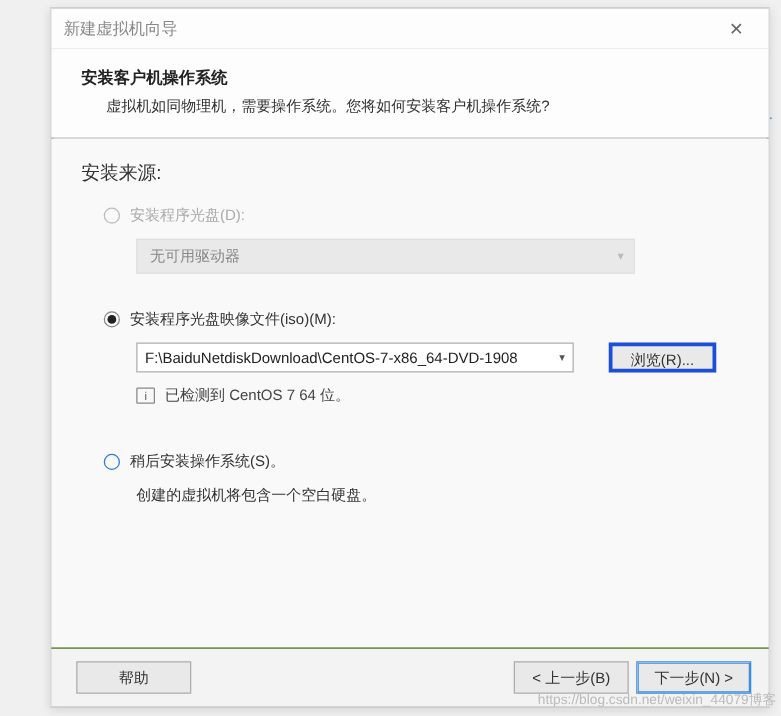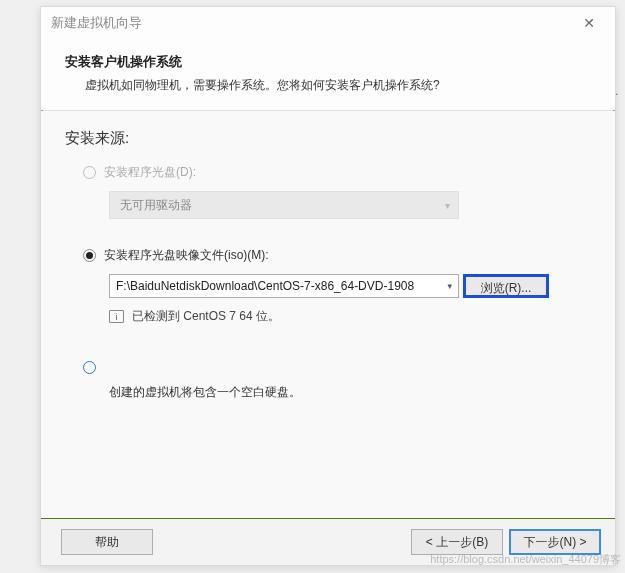--- a/index.html
+++ b/index.html
@@ -114,21 +114,21 @@
   border-radius: 50%;
   background: #222;
 }
 .radio.blue { border-color: #2a7ad4; border-width: 1.5px; }
 .radio-label { font-size: 12px; color: #333; }
 .radio-label.disabled { color: #aaa; }
 .dropdown-disabled {
   margin-left: 44px;
   margin-top: 6px;
   margin-bottom: 28px;
-  width: 350px;
+  width: 399px;
   height: 28px;
   background: #e9e9e9;
   border: 1px solid #e0e0e0;
   display: flex;
   align-items: center;
   padding: 0 10px;
   color: #888;
   font-size: 12px;
   position: relative;
 }
@@ -136,21 +136,21 @@
   position: absolute;
   right: 8px;
   color: #bbb;
   font-size: 10px;
 }
 .iso-row {
   margin-left: 44px;
   margin-top: 8px;
   display: flex;
   align-items: center;
-  gap: 4px;
+  gap: 28px;
   margin-bottom: 10px;
 }
 .combo {
   width: 350px;
   height: 24px;
   border: 1px solid #adadad;
   background: #fff;
   display: flex;
   align-items: center;
   padding: 0 6px;
@@ -280,20 +280,21 @@
       </div>
       <div class="browse-btn">浏览(R)...</div>
     </div>
     <div class="detect-row">
       <span class="info-icon">i</span>
       <span>已检测到 CentOS 7 64 位。</span>
     </div>
 
     <div class="radio-row">
       <span class="radio blue"></span>
+      <span class="radio-label">稍后安装操作系统(S)。</span>
     </div>
     <div class="later-desc">创建的虚拟机将包含一个空白硬盘。</div>
   </div>
 
   <div class="footer">
     <div class="btn">帮助</div>
     <div class="spacer"></div>
     <div class="btn">&lt; 上一步(B)</div>
     <div class="btn default">下一步(N) &gt;</div>
   </div>

